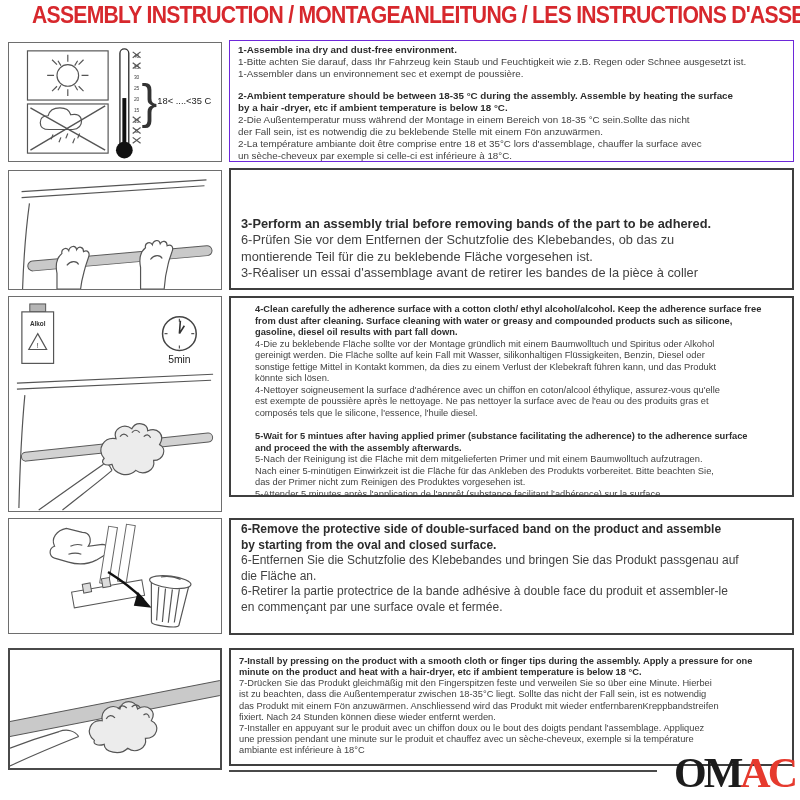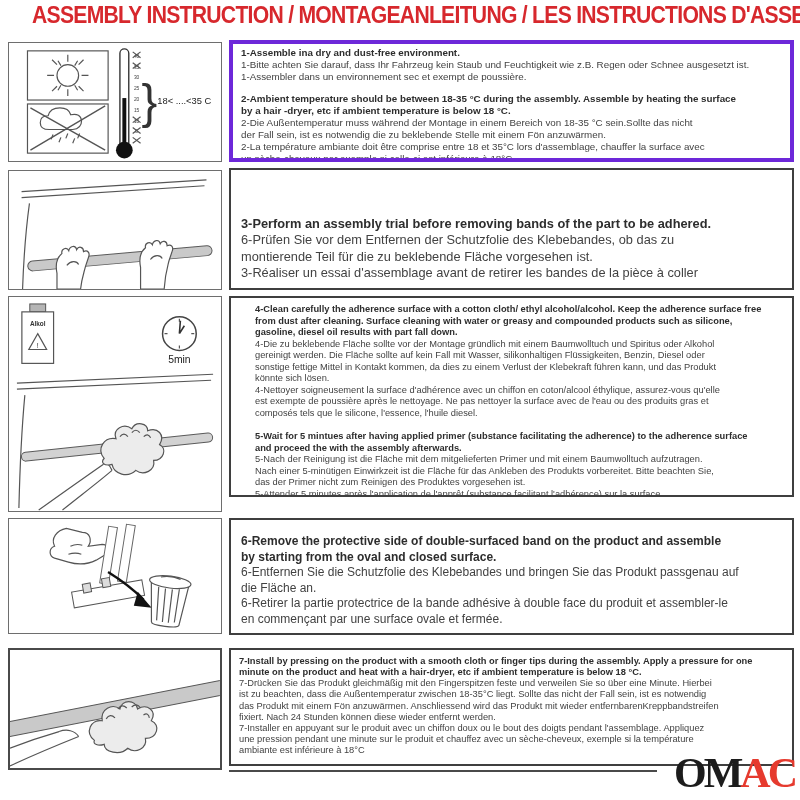--- a/index.html
+++ b/index.html
@@ -13,24 +13,24 @@
   #p1{top:42px;height:120px;}
   #p2{top:170px;height:120px;}
   #p3{top:296px;height:216px;}
   #p4{top:518px;height:116px;}
   #p5{top:648px;height:122px;border-width:2px;border-color:#4a4a4a;}
   .img-panel svg{display:block;width:100%;height:100%;}
   .text-box{position:absolute;left:229px;width:565px;box-sizing:border-box;background:#fff;
             color:#424242;overflow:hidden;}
   .text-box p{margin:0;white-space:pre-line;}
   .text-box p.en{font-weight:bold;color:#2d2d2d;}
-  #b1{top:40px;height:122px;border:4px solid #6d28d9;padding:3px 8px 0;font-size:9.8px;line-height:1.22;}
+  #b1{top:40px;height:122px;border:1px solid #6d28d9;padding:3px 8px 0;font-size:9.8px;line-height:1.22;}
   #b2{top:168px;height:122px;border:2px solid #3f3f3f;padding:46px 10px 0;font-size:12.8px;line-height:1.28;}
   #b3{top:296px;height:201px;border:2px solid #3f3f3f;padding:6px 24px 0;font-size:9.3px;line-height:1.24;}
-  #b4{top:518px;height:117px;border:2px solid #3f3f3f;padding:14px 10px 0;font-size:12px;line-height:1.3;}
+  #b4{top:518px;height:117px;border:2px solid #3f3f3f;padding:2px 10px 0;font-size:12px;line-height:1.3;}
   #b5{top:648px;height:118px;border:2px solid #3f3f3f;padding:6px 8px 0;font-size:9.3px;line-height:1.2;}
   .sec-gap{height:10px;}
   #b3 .sec-gap{height:12px;}
   .bottom-rule{position:absolute;left:229px;top:770px;width:428px;height:2px;background:#4a4a4a;}
   .logo{position:absolute;top:752px;right:5px;line-height:1;white-space:nowrap;
         font-family:Liberation Serif, serif;font-weight:bold;font-size:42px;letter-spacing:-3px;}
   .logo .lb{color:#1c1c1c;}
   .logo .lr{color:#e63a2e;}
   .lineart{stroke:#555;fill:none;stroke-width:1.2;}
   text{font-family:"Liberation Sans", sans-serif;}

